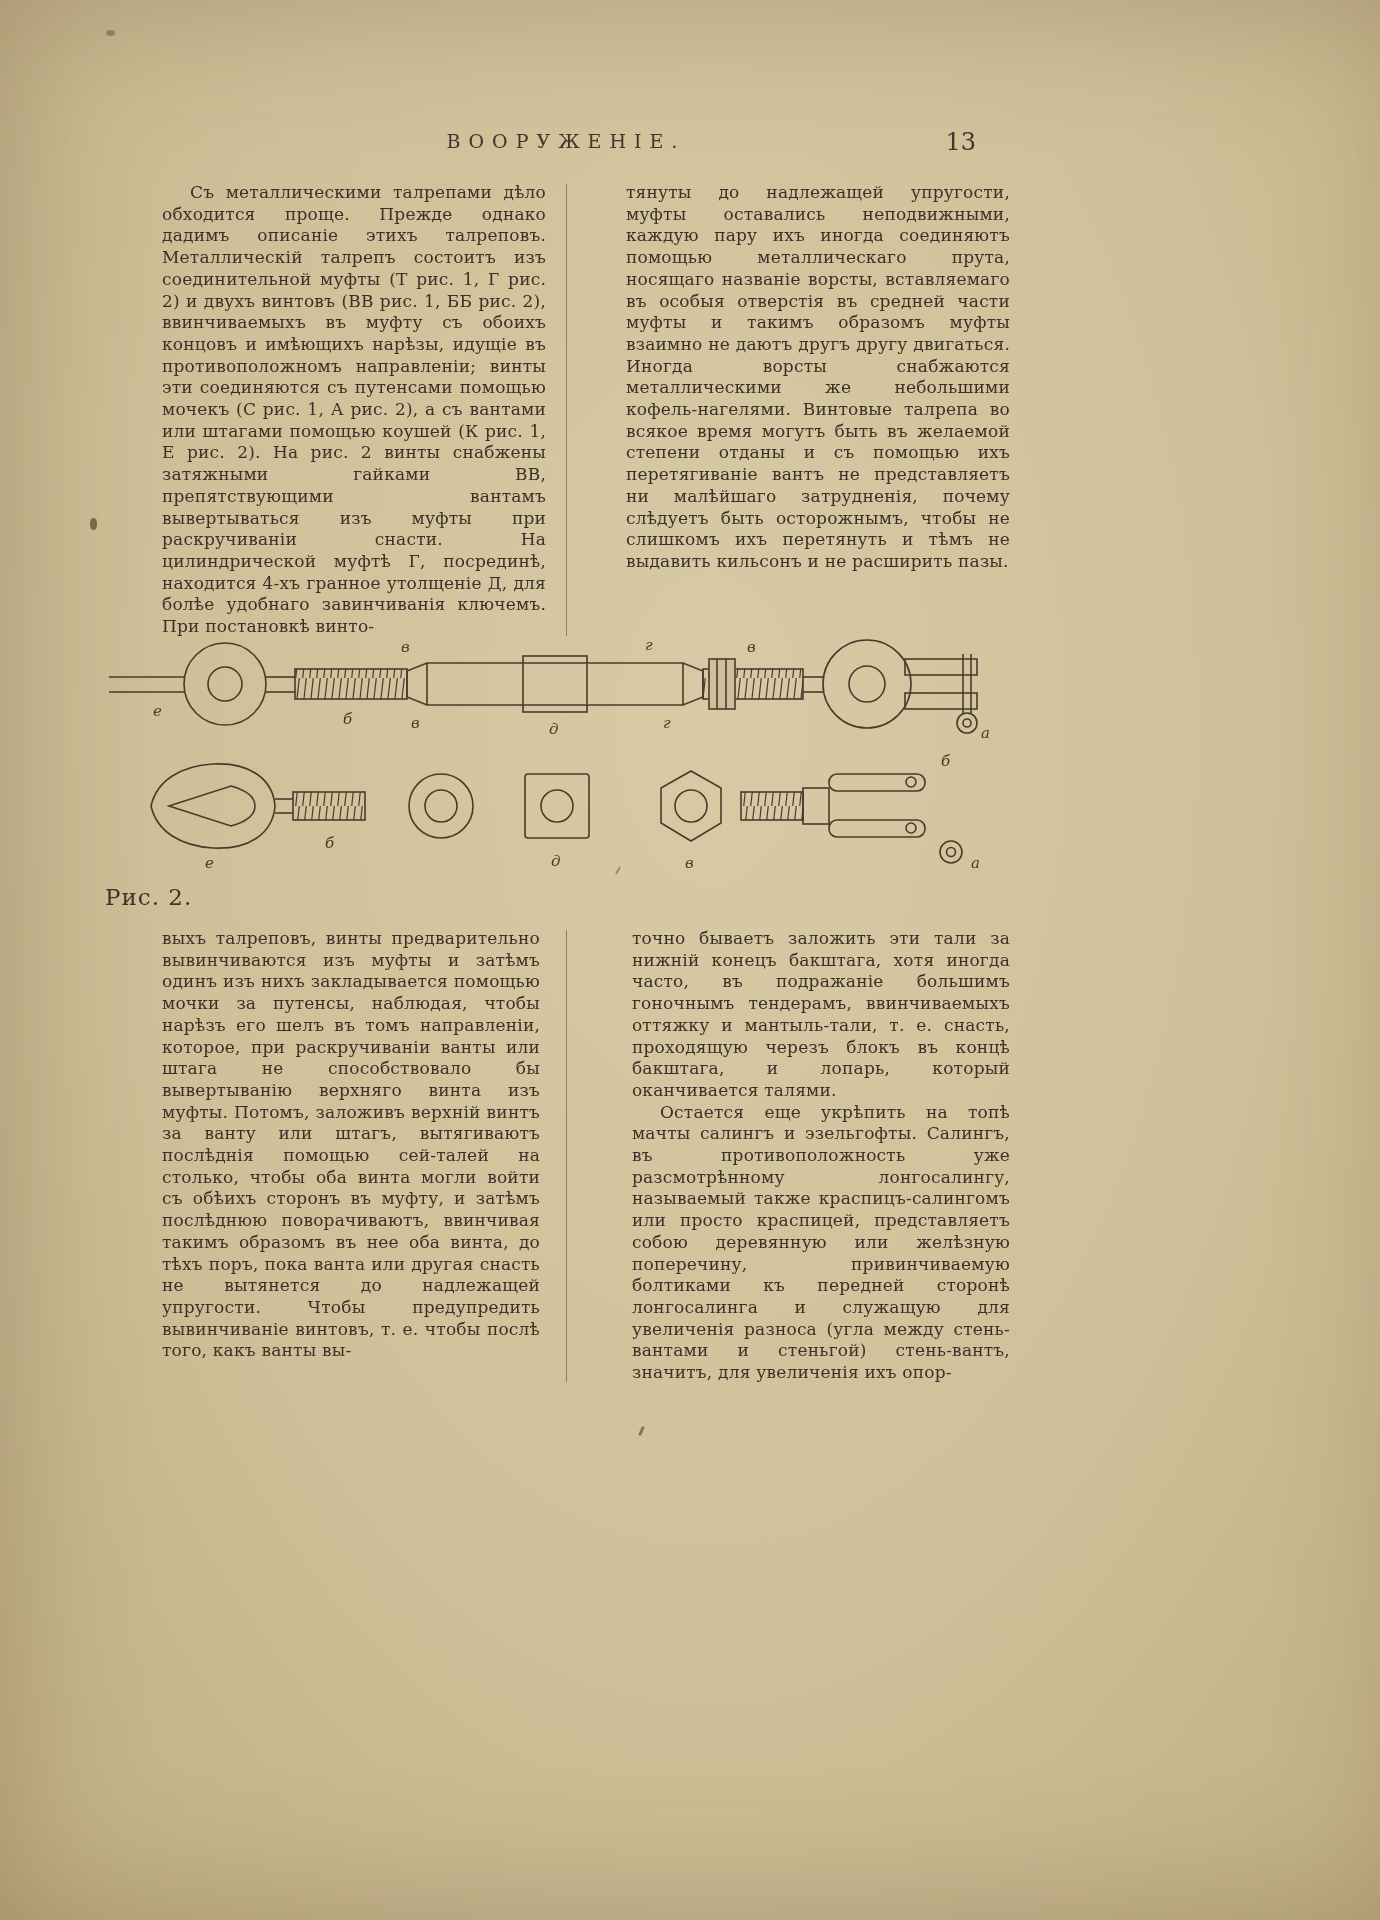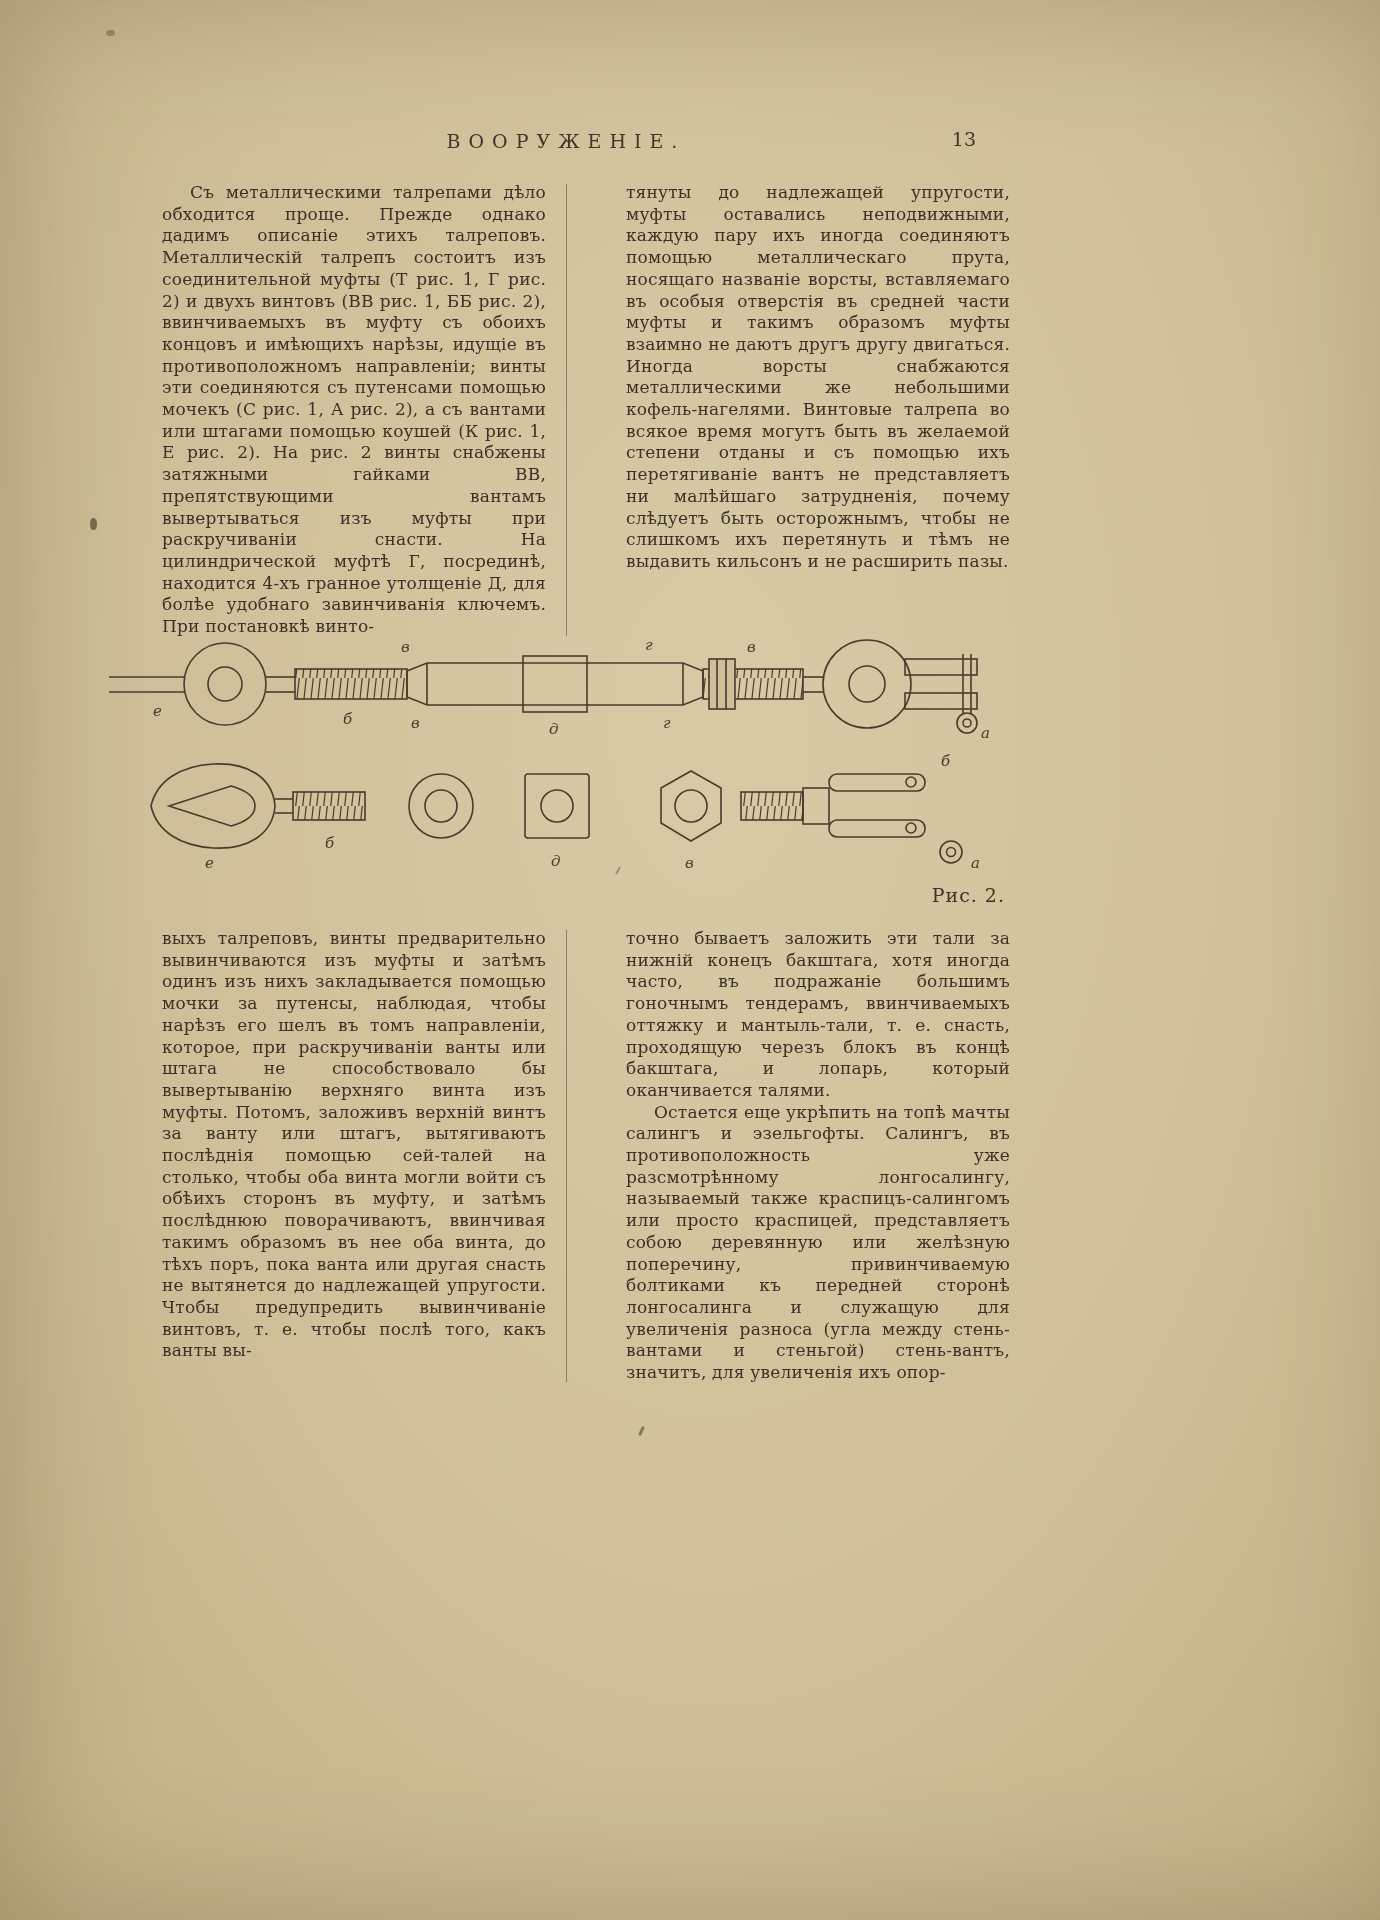--- a/index.html
+++ b/index.html
@@ -11,38 +11,38 @@
     font-family:"DejaVu Serif", serif;
     color:#3a3127;
     overflow:hidden;
     padding-left:42px;
   }
   .running-head { position:absolute; top:130px; left:122px; width:888px; height:28px; }
   .head-title {
     position:absolute; left:0; right:0; text-align:center;
     font-size:19px; letter-spacing:8px; color:#40372b;
   }
-  .page-num { position:absolute; right:34px; top:-2px; font-size:19px; color:#40372b; }
+  .page-num { position:absolute; right:34px; top:-2px; font-size:24px; color:#40372b; }
 
   .text-block { position:absolute; left:122px; width:888px; display:flex; }
   .text-block.top { top:182px; }
-  .text-block.bot { top:928px; }
+  .text-block.bot { top:928px;gap:6px; }
   .col {
     width:424px; text-align:justify;
     font-size:17px; line-height:21.7px;
     letter-spacing:.2px;
     margin-left:40px;
   }
   .col p { margin:0; }
   .indent { text-indent:28px; }
   .col-rule { width:1px; align-self:stretch; background:#5b503d; opacity:.6; margin:2px 19px 2px 20px; }
 
   figure.fig { position:absolute; top:614px; left:105px; width:900px; margin:0; }
   .fig svg { display:block; }
-  figcaption { text-align:right; font-size:19px; letter-spacing:1px; margin-top:12px; color:#3d342a; }
+  figcaption { text-align:left; font-size:23px; letter-spacing:1px; margin-top:12px; color:#3d342a; }
 
   .fig-label { font-style:italic; font-size:15px; fill:#473c2c; font-family:"DejaVu Serif", serif; }
 
   .speck { position:absolute; background:#5c4d35; border-radius:50%; }
   .speck.s1 { left:90px; top:518px; width:7px; height:12px; opacity:.75; border-radius:45%; }
   .speck.s2 { left:106px; top:30px; width:9px; height:6px; opacity:.45; }
   .speck.s3 { left:640px; top:1426px; width:3px; height:10px; opacity:.65; transform:rotate(24deg); border-radius:2px; }
   .speck.s4 { left:617px; top:866px; width:2px; height:9px; opacity:.5; transform:rotate(30deg); }
 </style>
 </head>

